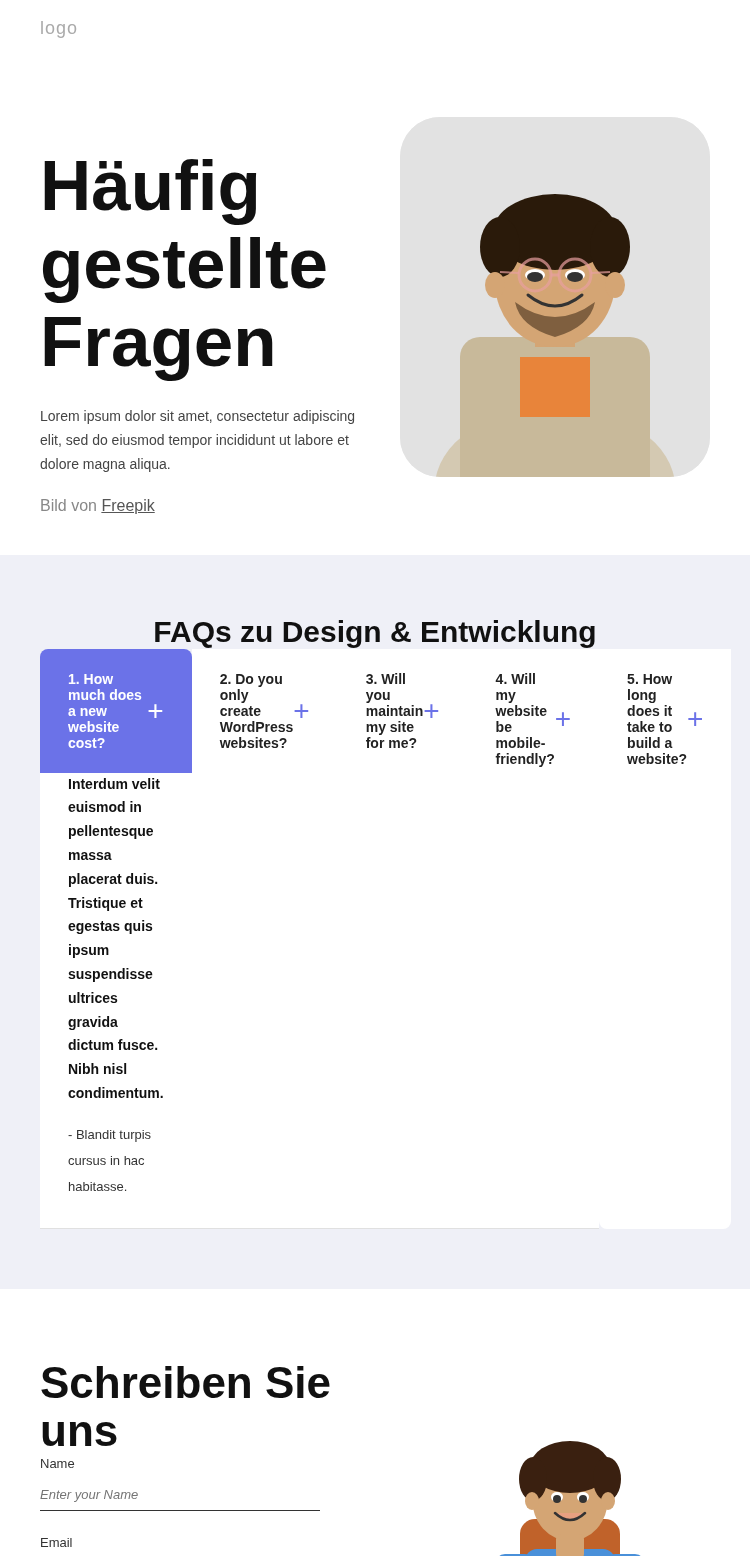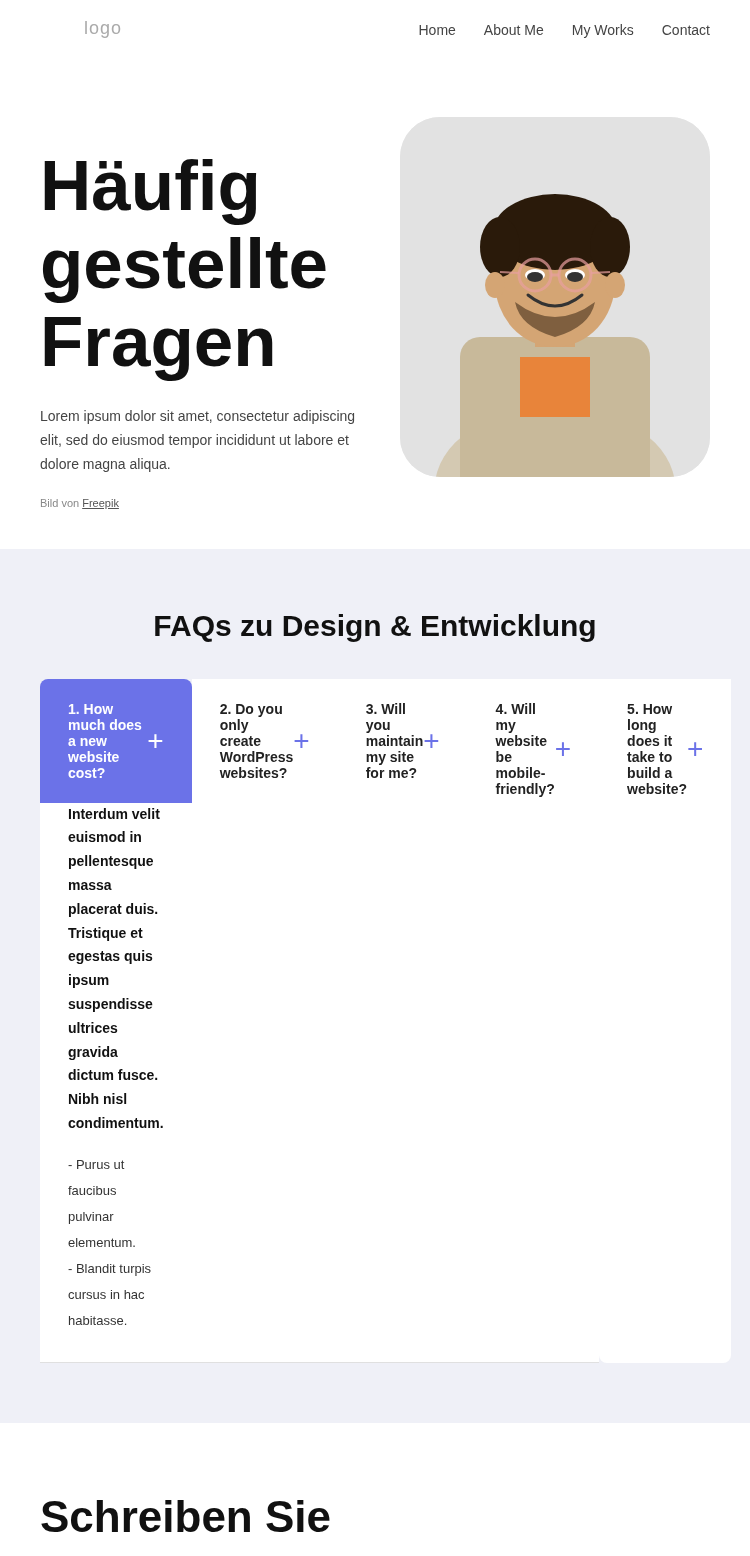--- a/index.html
+++ b/index.html
@@ -1,25 +1,24 @@
 <!DOCTYPE html>
 <html><head>
   <meta charset="utf-8">
   <style>
     * { box-sizing: border-box; margin: 0; padding: 0; }
     body { font-family: 'Helvetica Neue', Arial, sans-serif; background: #fff; color: #222; width: 750px; }
 
     
     nav {
       display: flex;
-      align-items: flex-end;
+      align-items: center;
       justify-content: space-between;
       padding: 18px 40px;
       background: #fff;
-      margin-left: 44px;
     }
     .logo {
       font-size: 18px;
       color: #aaa;
       font-weight: 400;
       letter-spacing: 1px;
     }
     .nav-links {
       display: flex;
       gap: 28px;
@@ -51,21 +50,21 @@
       color: #111;
       margin-bottom: 24px;
     }
     .hero-desc {
       font-size: 14px;
       color: #444;
       line-height: 1.7;
       margin-bottom: 20px;
     }
     .hero-credit {
-      font-size: 11px;
+      font-size: 16px;
       color: #888;
     }
     .hero-credit a {
       color: #555;
     }
     .hero-image-wrapper {
       width: 310px;
       height: 360px;
       border-radius: 40px;
       overflow: hidden;
@@ -77,21 +76,20 @@
     
     .faq-section {
       background: #eff0f7;
       padding: 60px 40px 60px 40px;
     }
     .faq-section-title {
       text-align: center;
       font-size: 30px;
       font-weight: 700;
       color: #111;
-      margin-bottom: 36px;
     }
     .faq-list {
       display: flex;
       flex-direction: row;
       gap: 0;
     }
     .faq-item {
       background: #fff;
       border-radius: 0;
       border-bottom: 1px solid #e0e0e0;
@@ -211,26 +209,20 @@
     .person-hero-svg {
       width: 100%;
       height: 100%;
     }
   </style>
 </head>
 <body>
 
 <nav>
   <div class="logo">logo</div>
-  <ul class="nav-links">
-    <li><a href="#">Home</a></li>
-    <li><a href="#">About Me</a></li>
-    <li><a href="#">My Works</a></li>
-    <li><a href="#">Contact</a></li>
-  </ul>
 </nav>
 
 <section class="hero">
   <div class="hero-text">
     <h1 class="hero-title">Häufig gestellte Fragen</h1>
     <p class="hero-desc">Lorem ipsum dolor sit amet, consectetur adipiscing elit, sed do eiusmod tempor incididunt ut labore et dolore magna aliqua.</p>
     <p class="hero-credit">
       <span>Bild von </span><a href="#">Freepik</a>
     </p>
   </div>
@@ -279,21 +271,20 @@
   <div class="faq-list" id="faq-list">
 
   <div class="faq-item active">
       <div class="faq-question">
         <span class="faq-question-text">1. How much does a new website cost?</span>
         <span class="faq-plus">+</span>
       </div>
       <div class="faq-answer">
         <p class="faq-answer-bold">Interdum velit euismod in pellentesque massa placerat duis. Tristique et egestas quis ipsum suspendisse ultrices gravida dictum fusce. Nibh nisl condimentum.</p>
         <ul class="faq-answer-list">
-            <li>Purus ut faucibus pulvinar elementum.</li>
             <li>Blandit turpis cursus in hac habitasse.</li>
           </ul>
       </div>
     </div>
       <div class="faq-item">
       <div class="faq-question">
         <span class="faq-question-text">2. Do you only create WordPress websites?</span>
         <span class="faq-plus">+</span>
       </div>
 

